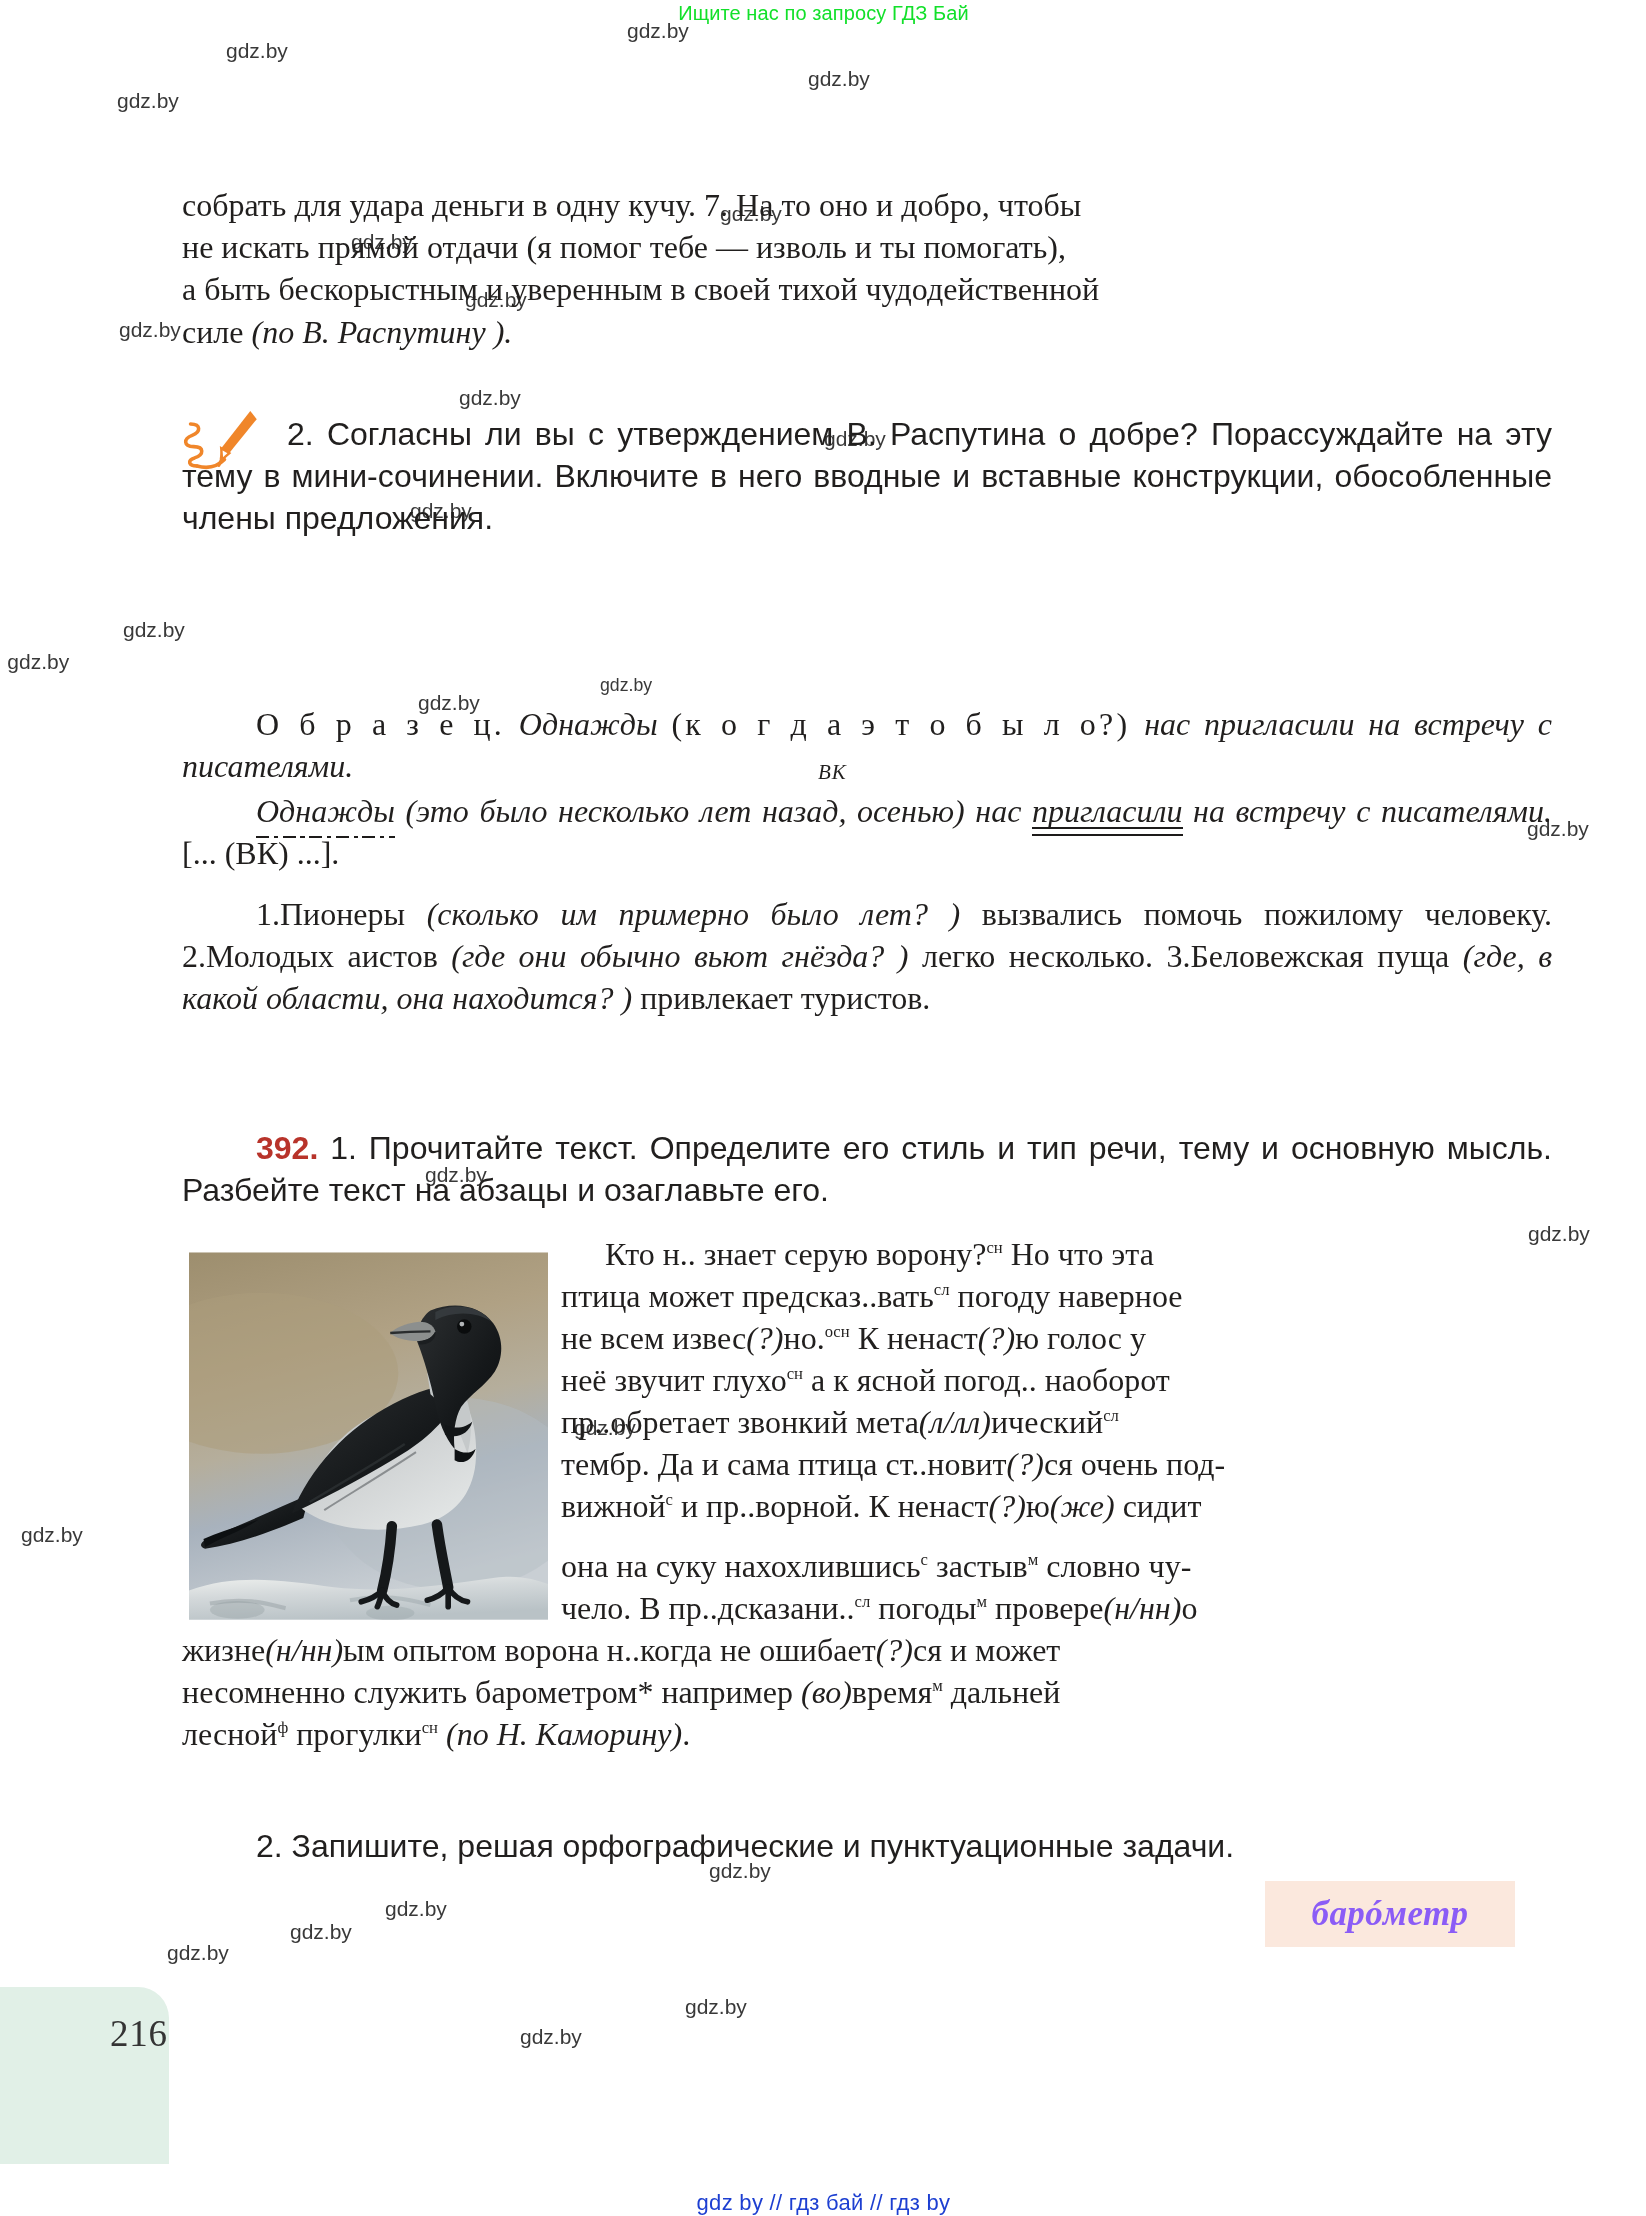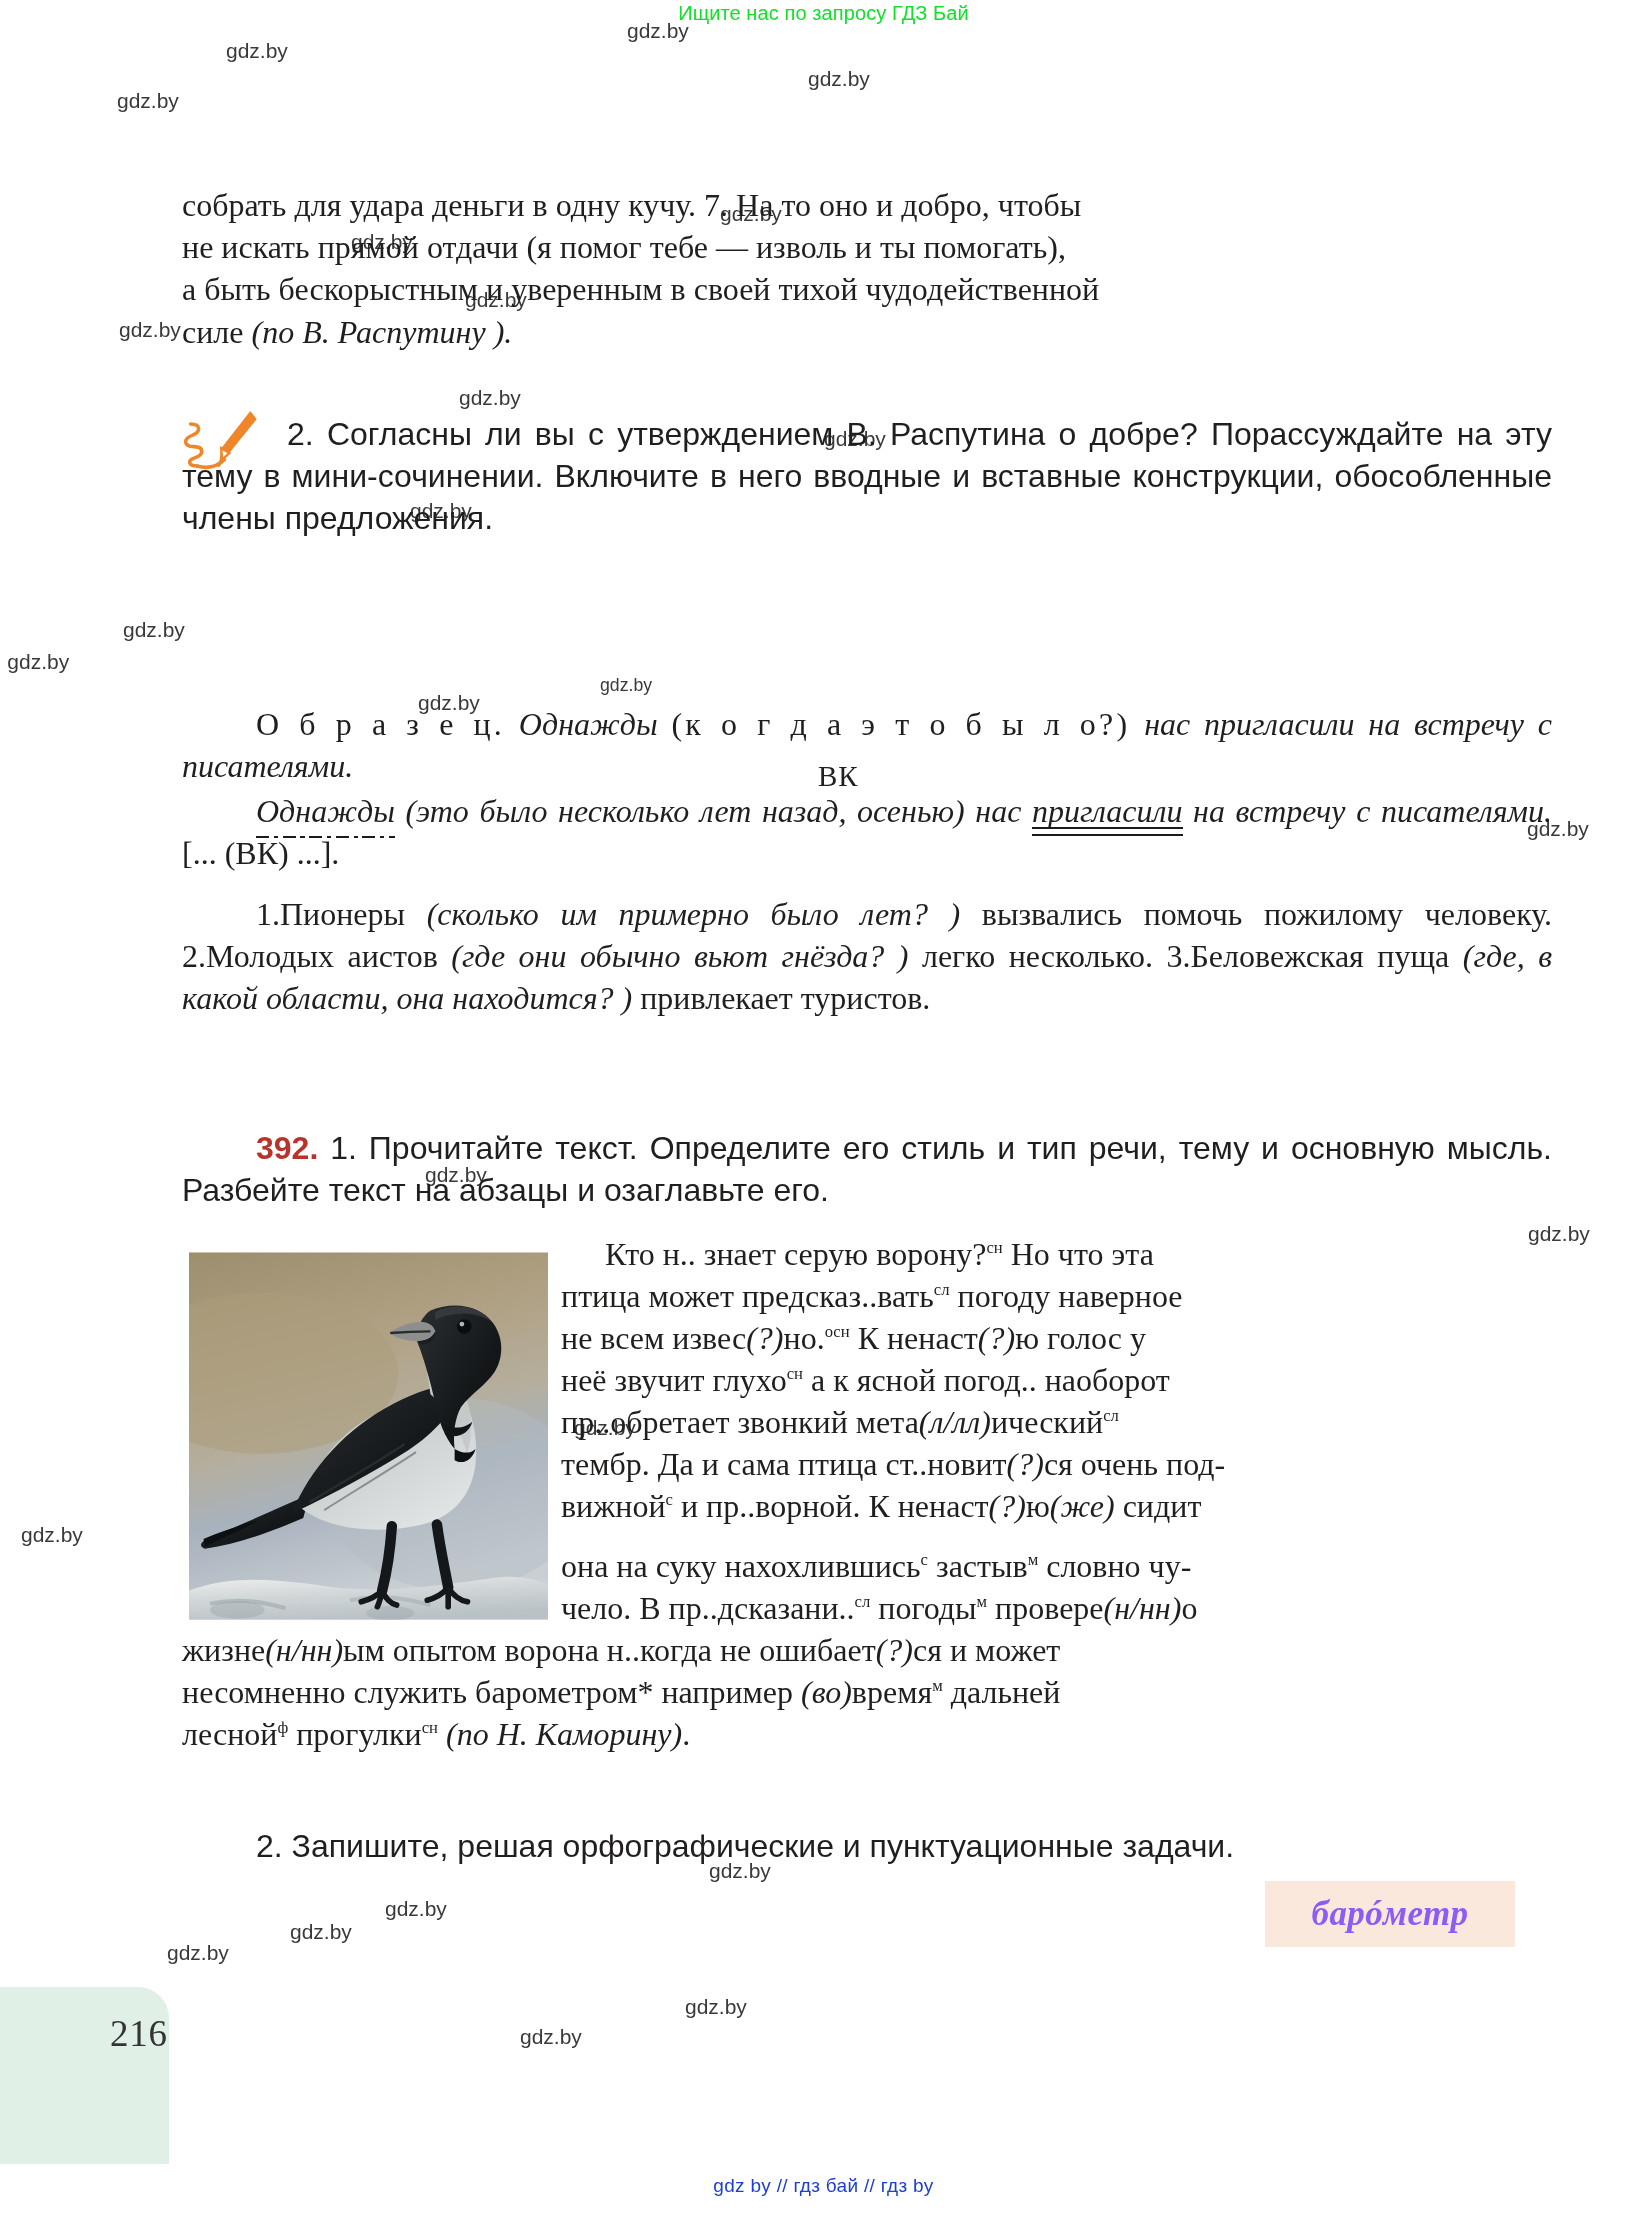--- a/index.html
+++ b/index.html
@@ -36,25 +36,25 @@
     text-align: center;
     font-family: "Liberation Sans", sans-serif;
     font-size: 20px;
     font-weight: 400;
     letter-spacing: 0.1px;
   }
 
   .footer-links {
     position: absolute;
     left: 0;
-    bottom: 19px;
+    bottom: 0;
     width: 100%;
     text-align: center;
     font-family: "Liberation Sans", sans-serif;
-    font-size: 19px;
+    font-size: 22px;
     letter-spacing: 0.3px;
   }
 
   
   .pagenum-block {
     position: absolute;
     left: -32px;
     top: 1987px;
     width: 201px;
     height: 177px;
@@ -118,22 +118,23 @@
     bottom: -8.9px;
     height: 0;
     border-bottom: 2.4px solid #1d1b1a;
     -webkit-mask-image: repeating-linear-gradient(to right,#000 0 13px,transparent 13px 17.7px,#000 17.7px 22px,transparent 22px 26.6px);
             mask-image: repeating-linear-gradient(to right,#000 0 13px,transparent 13px 17.7px,#000 17.7px 22px,transparent 22px 26.6px);
   }
 
   .vk-mark {
     position: absolute;
     font-family: "Liberation Serif", serif;
-    font-size: 29px;
+    font-size: 21px;
     letter-spacing: 0.8px;
+    font-style: italic;
   }
 
   
   .pen-icon {
     position: absolute;
     left: 176px;
     top: 403px;
     width: 84px;
     height: 84px;
   }

